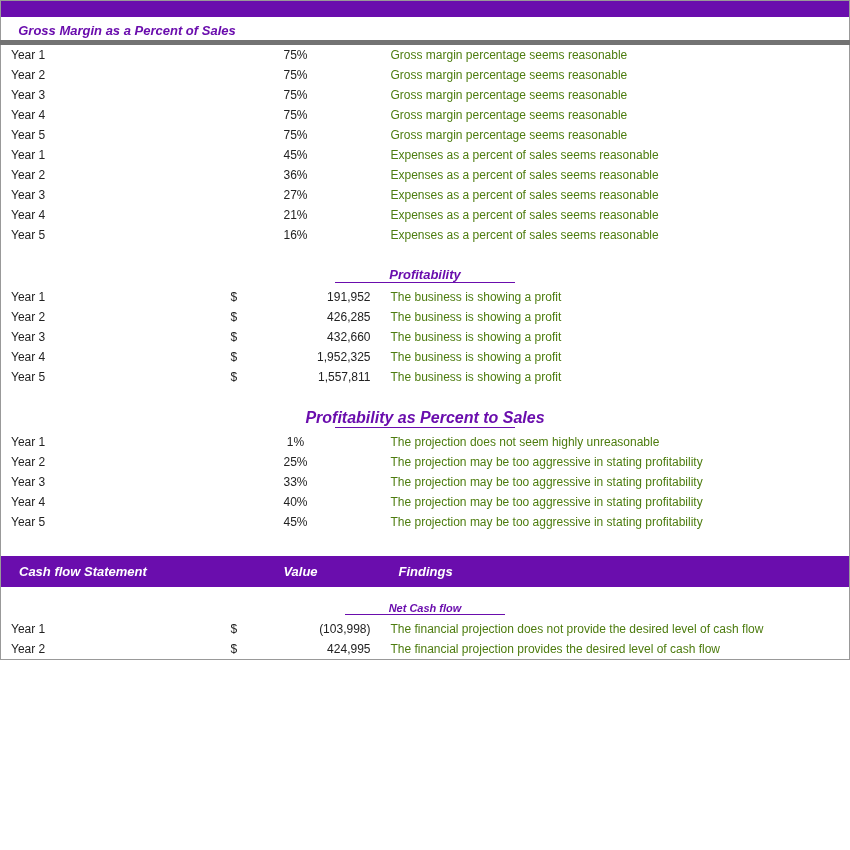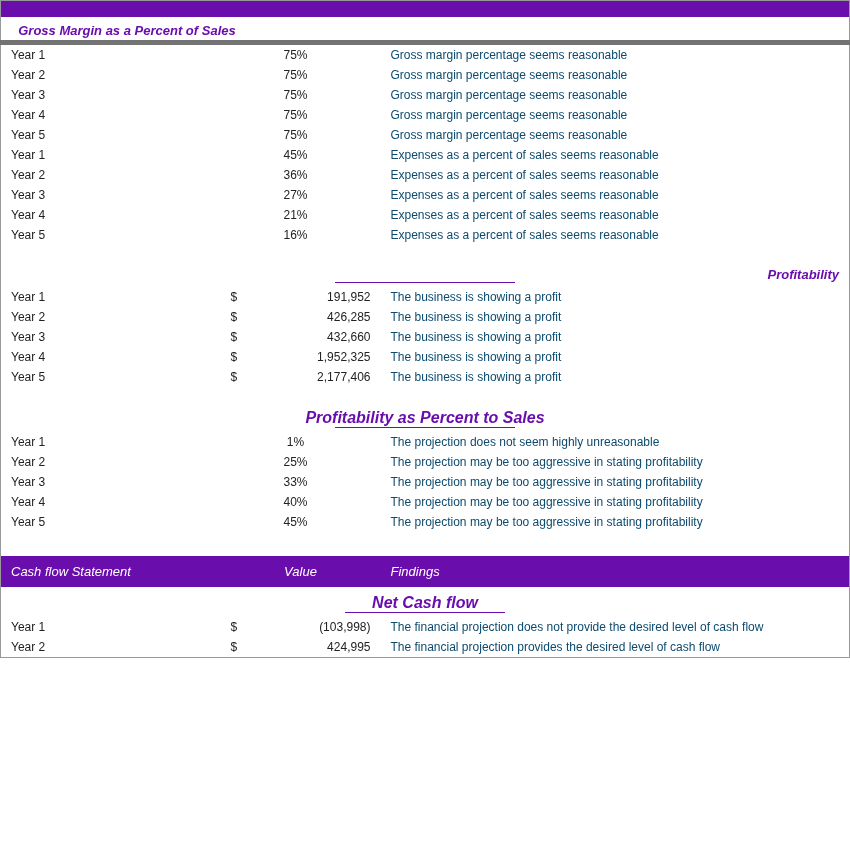--- a/index.html
+++ b/index.html
@@ -8,23 +8,23 @@
       font-size: 12px;
       background: #fff;
       width: 850px;
       min-height: 850px;
     }
     .header-row {
       background-color: #6a0dad;
       color: #fff;
     }
     .header-row th {
-      padding: 8px 10px;
+      padding: 8px 18px;
       font-style: italic;
-      font-weight: normal;
+      font-weight: bold;
       font-size: 13px;
       text-align: left;
     }
     .section-label-row td {
       padding: 6px 10px 2px 10px;
       font-style: italic;
       font-weight: bold;
       color: #6a0dad;
       font-size: 13px;
       border-bottom: 5px solid #737373;
@@ -39,21 +39,21 @@
     .data-row td.label-col {
       width: 200px;
     }
     .data-row td.value-col {
       width: 140px;
       text-align: center;
       padding-right: 20px;
       white-space: nowrap;
     }
     .data-row td.findings-col {
-      color: #0c4a6e;
+      color: #4d7c0f;
     }
     table {
       width: 100%;
       border-collapse: collapse;
     }
     .outer-border {
       border: 1px solid #999;
     }
   </style>
 </head>
@@ -119,21 +119,21 @@
       </tr>
       <tr class="data-row">
         <td class="label-col">Year 5</td>
         <td class="value-col">16%</td>
         <td class="findings-col">Expenses as a percent of sales seems reasonable</td>
       </tr>
       <tr>
         <td colspan="3" style="padding:3px 0;">&nbsp;</td>
       </tr>
       <tr>
-        <td colspan="3" style="text-align:right; font-style:italic; font-weight:bold; color:#6a0dad; font-size:13px; padding: 2px 10px 0px 10px;">Profitability</td>
+        <td colspan="3" style="text-align:center; font-style:italic; font-weight:bold; color:#6a0dad; font-size:13px; padding: 2px 10px 0px 10px;">Profitability</td>
       </tr>
       <tr>
         <td colspan="3" style="padding:0px 10px 4px 10px;">
           <div style="border-bottom:1px solid #6a0dad; width:180px; margin:0 auto;"></div>
         </td>
       </tr>
       <tr class="data-row">
         <td class="label-col">Year 1</td>
         <td class="value-col" style="text-align: right; padding-right: 10px;"><span style="float:left;">$</span><span>191,952</span></td>
         <td class="findings-col">The business is showing a profit</td>
@@ -148,21 +148,21 @@
         <td class="value-col" style="text-align: right; padding-right: 10px;"><span style="float:left;">$</span><span>432,660</span></td>
         <td class="findings-col">The business is showing a profit</td>
       </tr>
       <tr class="data-row">
         <td class="label-col">Year 4</td>
         <td class="value-col" style="text-align: right; padding-right: 10px;"><span style="float:left;">$</span><span>1,952,325</span></td>
         <td class="findings-col">The business is showing a profit</td>
       </tr>
       <tr class="data-row">
         <td class="label-col">Year 5</td>
-        <td class="value-col" style="text-align: right; padding-right: 10px;"><span style="float:left;">$</span><span>2,177,406</span></td>
+        <td class="value-col" style="text-align: right; padding-right: 10px;"><span style="float:left;">$</span><span>1,557,811</span></td>
         <td class="findings-col">The business is showing a profit</td>
       </tr>
       <tr>
         <td colspan="3" style="padding:3px 0;">&nbsp;</td>
       </tr>
       <tr>
         <td colspan="3" style="text-align:center; font-style:italic; font-weight:bold; color:#6a0dad; font-size:16px; padding: 2px 10px 0px 10px;">Profitability as Percent to Sales</td>
       </tr>
       <tr>
         <td colspan="3" style="padding:0px 10px 4px 10px;">
@@ -201,21 +201,21 @@
 
   <thead id="cashflow-thead">
   <tr class="header-row">
   <th style="width:220px;">Cash flow Statement</th>
   <th style="width:160px; text-align:center;">Value</th>
   <th>Findings</th>
 </tr>
     </thead>
   <tbody id="cashflow-tbody">
   <tr>
-        <td colspan="3" style="text-align:center; font-style:italic; font-weight:bold; color:#6a0dad; font-size:16px; padding:7px 10px 0px 10px;">Net Cash flow</td>
+        <td colspan="3" style="text-align:center; font-style:italic; font-weight:bold; color:#6a0dad; font-size:11px; padding:15px 10px 0px 10px;">Net Cash flow</td>
       </tr>
       <tr>
         <td colspan="3" style="padding:0px 10px 4px 10px;">
           <div style="border-bottom:1px solid #6a0dad; width:160px; margin:0 auto;"></div>
         </td>
       </tr>
       <tr class="data-row">
         <td class="label-col">Year 1</td>
         <td class="value-col" style="text-align: right; padding-right: 10px;"><span style="float:left;">$</span><span>(103,998)</span></td>
         <td class="findings-col">The financial projection does not provide the desired level of cash flow</td>

